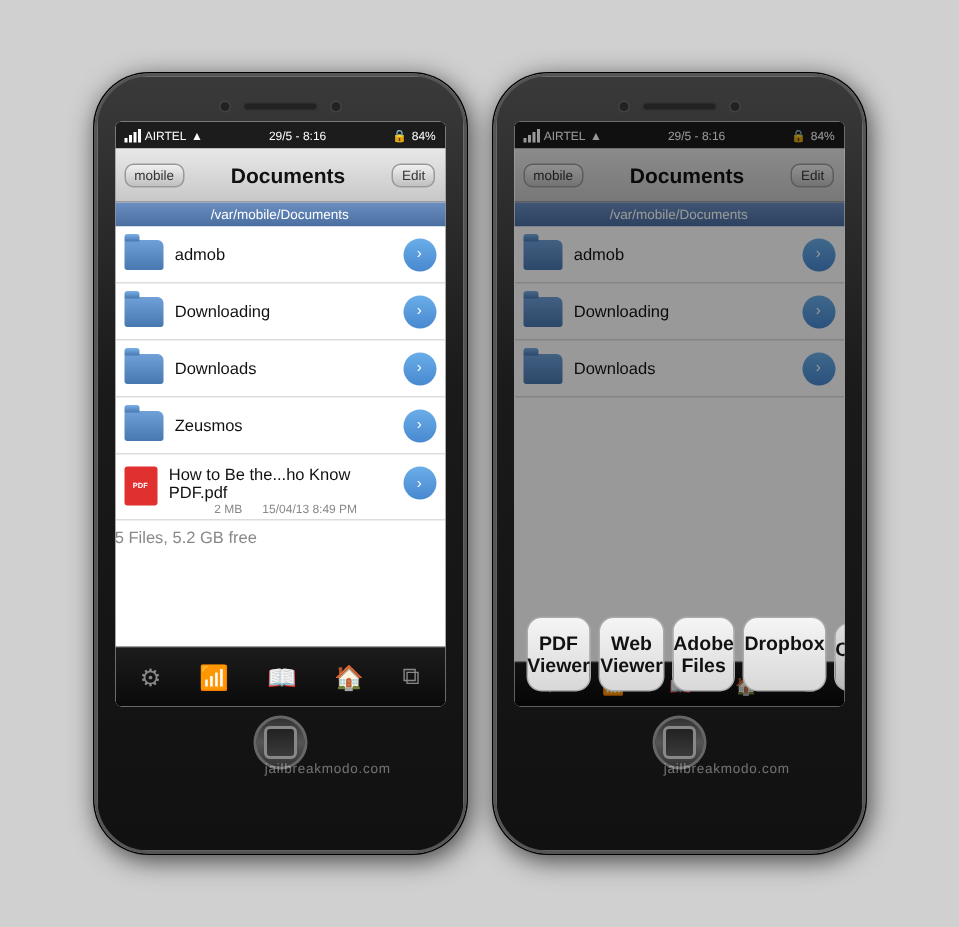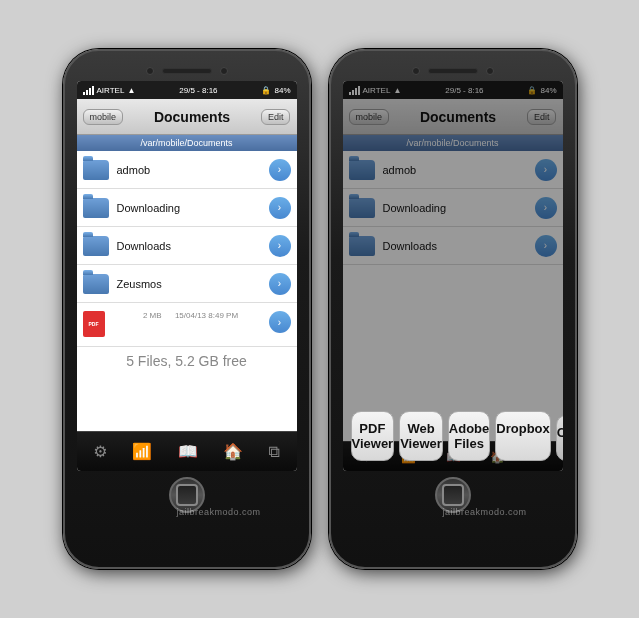--- a/index.html
+++ b/index.html
@@ -199,23 +199,22 @@
       border-radius: 50%;
       display: flex;
       align-items: center;
       justify-content: center;
       color: #fff;
       font-size: 10px;
       flex-shrink: 0;
     }
     .file-info { flex: 1; display: flex; flex-direction: column; }
     .footer-text {
-      text-align: center;
       color: #888;
-      font-size: 14px;
+      font-size: 11px;
       padding: 6px 0;
     }
     
     .tab-bar {
       background: linear-gradient(180deg, #1c1c1c, #0a0a0a);
       border-top: 1px solid #444;
       display: flex;
       justify-content: space-around;
       align-items: center;
       height: 40px;
@@ -326,20 +325,21 @@
           <div class="arrow-btn">›</div>
         </div>
         <div class="file-row">
           <div class="folder-icon"></div>
           <span class="file-name">Zeusmos</span>
           <div class="arrow-btn">›</div>
         </div>
         <div class="file-row pdf-row">
           <div class="pdf-icon">PDF</div>
           <div class="file-info">
+            <span class="file-name">How to Be the...ho Know PDF.pdf</span>
             <span class="file-meta">2 MB&nbsp;&nbsp;&nbsp;&nbsp;&nbsp;&nbsp;15/04/13 8:49 PM</span>
           </div>
           <div class="arrow-btn">›</div>
         </div>
         <div class="footer-text">5 Files, 5.2 GB free</div>
       </div>
 
       <div class="tab-bar">
         <span class="tab-icon">⚙</span>
         <span class="tab-icon">📶</span>

